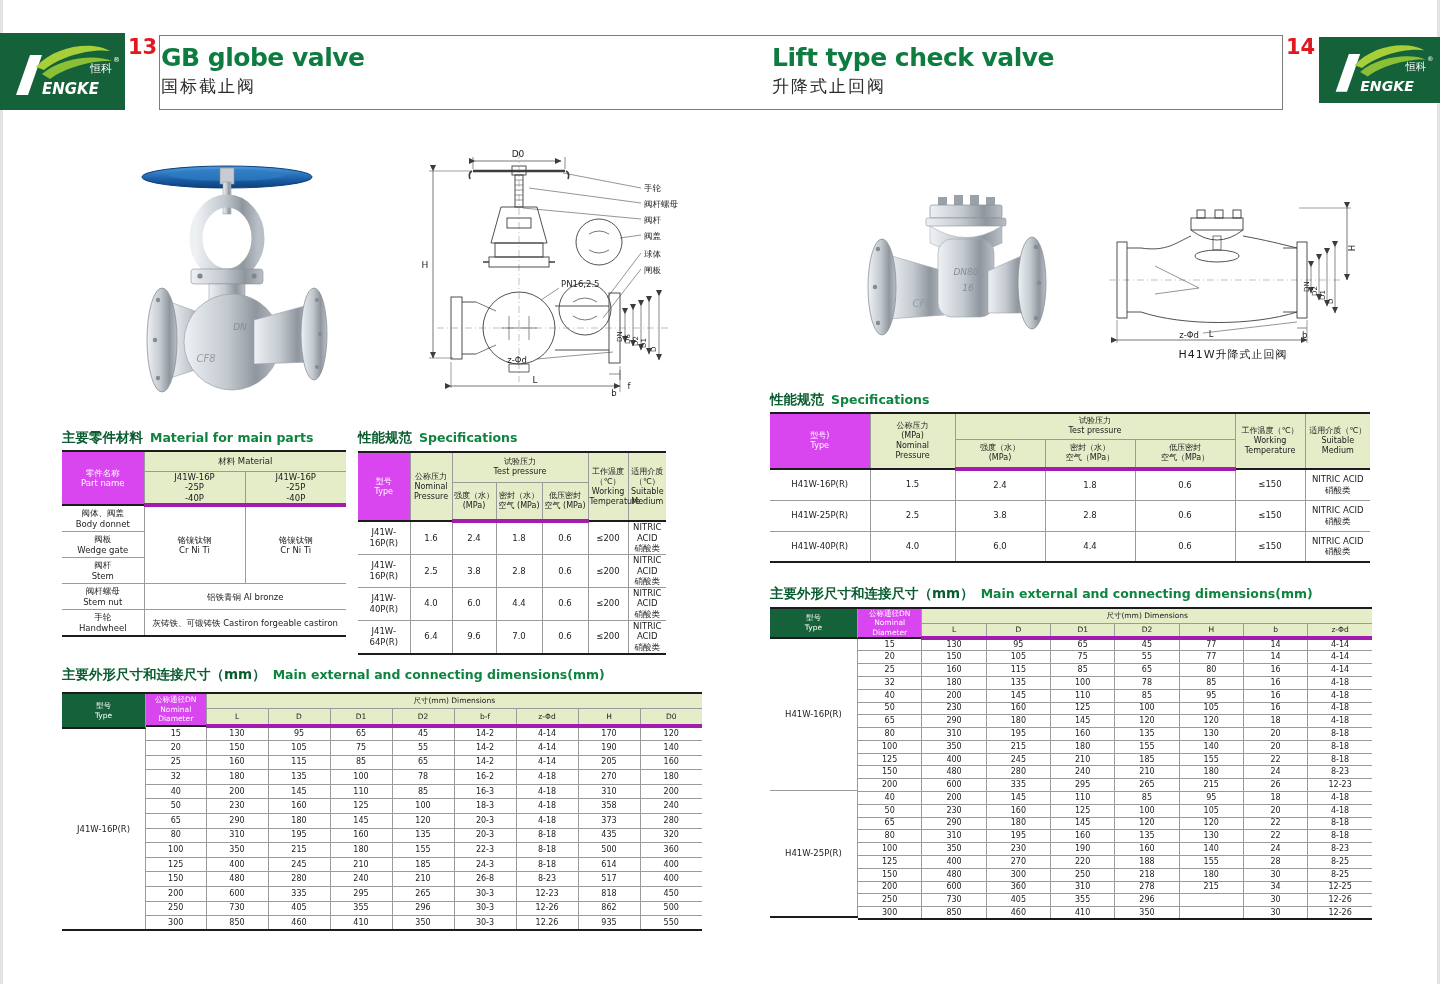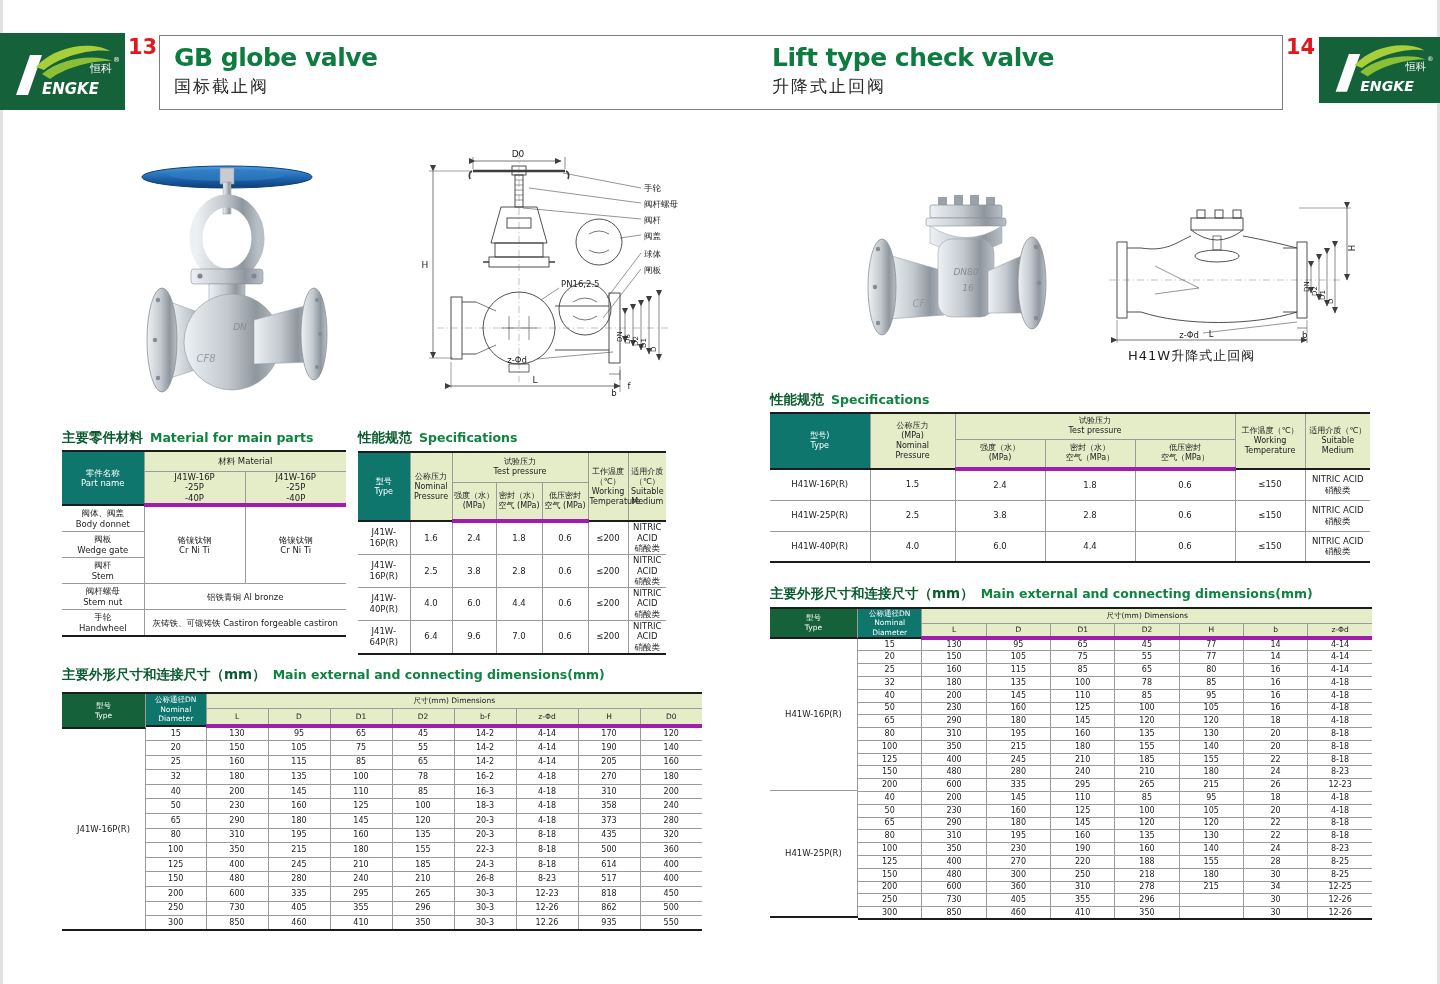--- a/index.html
+++ b/index.html
@@ -19,61 +19,61 @@
   .sec-title .en{color:#0f8440;margin-left:7px;font-size:12.5px}
   
   table{border-collapse:collapse;table-layout:fixed}
   th,td{border:0.8px solid #9b9b9b;font-weight:normal;text-align:center;vertical-align:middle;
         white-space:pre-line;line-height:1.25;padding:0 1px}
   .tbl{position:absolute;border-top:2px solid #1c1c1c;border-bottom:2px solid #1c1c1c}
   .tbl tr>*:first-child{border-left:0}
   .tbl tr>*:last-child{border-right:0}
   .tbl thead tr:last-child th{border-bottom:4px solid #a21caf}
   th.hb{border-bottom:2px solid #1c1c1c}
-  .dk{background:#0f766e;color:#fff}
+  .dk{background:#d946ef;color:#fff}
   .lg{background:#e4ecc8;color:#1a1a1a}
   .mat td{font-size:8.5px;height:25px}
   .mat th{font-size:8.5px}
   .spec th{font-size:8px}
   .spec td{font-size:8.5px}
   .spec-l tbody tr{height:28px}
   .spec-r tbody tr{height:31px}
   .dims th{font-size:7.5px}
   .dims td{font-size:8px}
   .dims-l tbody tr{height:14.6px}
   .dims-r tbody tr{height:12.7px}
   
   .dims-wrap{position:absolute;display:flex;align-items:stretch}
   .dims-type{display:flex;flex-direction:column;border-top:2px solid #1c1c1c;border-bottom:2px solid #1c1c1c}
   .dims-type .th{background:#15613a;color:#fff;border-bottom:2px solid #1c1c1c;border-right:0.8px solid #9b9b9b;
                  display:flex;align-items:center;justify-content:center;white-space:pre-line;text-align:center;font-size:7.5px;line-height:1.3}
   .dims-type .lbl{flex:1;display:flex;align-items:center;justify-content:center;border-right:0.8px solid #9b9b9b;font-size:8.5px}
   .dims-type .lbl.g2{border-top:0.8px solid #9b9b9b}
-  .draw-caption{position:absolute;font-size:13px;color:#1c1c1c;letter-spacing:1px;text-align:left}
+  .draw-caption{position:absolute;font-size:11px;color:#1c1c1c;letter-spacing:1px;text-align:center}
 </style>
 </head>
 <body>
 
 <div class="edge" style="left:0"></div>
 <div class="edge" style="left:1437px"></div>
 
 <div class="logo" style="left:0;top:33px;width:125px;height:77px">
   <svg width="125" height="77" viewBox="0 0 125 77">
     <polygon points="30,22 42,22 28,62 16,62" fill="#fff"></polygon>
     <path d="M36,34 C56,12 92,8 110,18 C88,15 58,25 44,37 Z" fill="#a6cf39"></path>
     <path d="M42,41 C62,24 96,21 112,28 C92,27 64,35 50,46 Z" fill="#8bbf35"></path>
     <text x="42" y="61" font-size="15" font-style="italic" font-weight="bold" fill="#fff">ENGKE</text>
     <text x="90" y="39" font-size="11" fill="#fff">恒科</text>
     <text x="113" y="29" font-size="7" fill="#fff">®</text>
   </svg>
 </div>
 <div class="pageno" style="left:128px;top:37px">13</div>
 
 <div class="hdrbox">
-  <div class="tblock" style="left:14px">
+  <div class="tblock" style="left:1px">
     <div class="t-en">GB globe valve</div>
     <div class="t-cn">国标截止阀</div>
   </div>
   <div class="tblock" style="left:612px">
     <div class="t-en">Lift type check valve</div>
     <div class="t-cn">升降式止回阀</div>
   </div>
 </div>
 
 <div class="pageno" style="left:1286px;top:37px">14</div>

